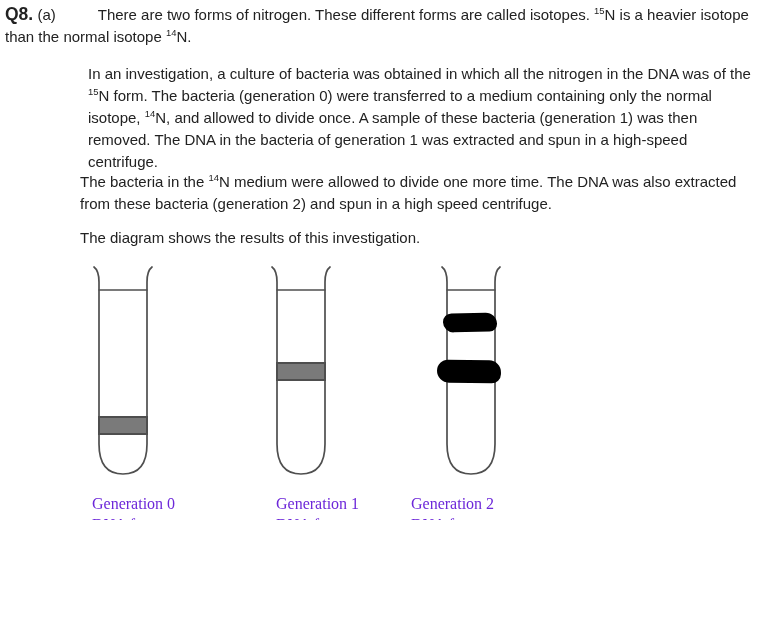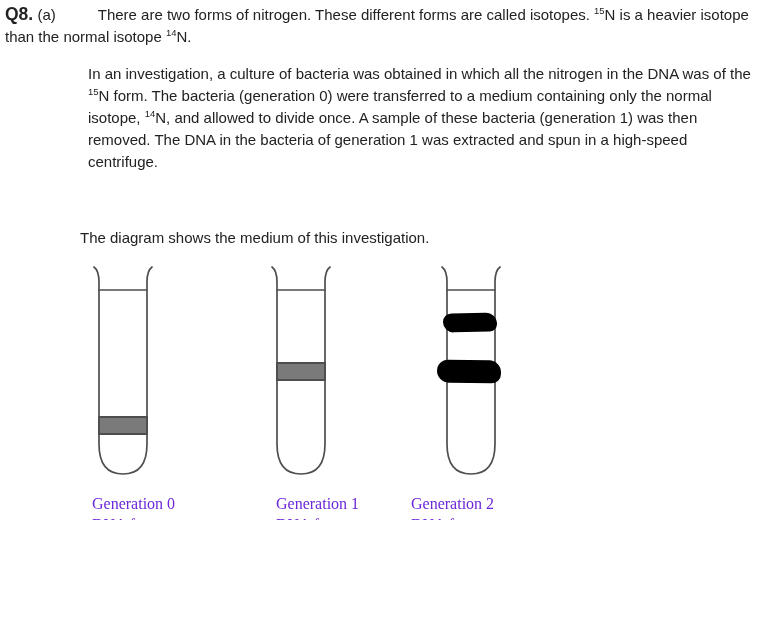--- a/index.html
+++ b/index.html
@@ -35,22 +35,23 @@
 
 <div class="page">
 
   <p class="para q-line">
     <span class="qnum">Q8.</span>
     <span class="qpart">(a)</span><span class="tabgap"></span><span>There are two forms of nitrogen. These different forms are called isotopes. <sup>15</sup>N is a heavier isotope than the normal isotope <sup>14</sup>N.</span>
   </p>
 
   <p class="para p-invest">In an investigation, a culture of bacteria was obtained in which all the nitrogen in the DNA was of the <sup>15</sup>N form. The bacteria (generation 0) were transferred to a medium containing only the normal isotope, <sup>14</sup>N, and allowed to divide once. A sample of these bacteria (generation 1) was then removed. The DNA in the bacteria of generation 1 was extracted and spun in a high-speed centrifuge.</p>
 
+  <p class="para p-gen2">The bacteria in the <sup>14</sup>N medium were allowed to divide one more time. The DNA was also extracted from these bacteria (generation 2) and spun in a high speed centrifuge.</p>
 
-  <p class="para p-diagram">The diagram shows the medium of this investigation.</p>
+  <p class="para p-diagram">The diagram shows the results of this investigation.</p>
 
   <div class="tube" style="left:92px">
     <svg viewBox="0 0 62 210" width="62" height="210">
       <path class="glass" d="M2,1 C6,4 7,9 7,16 L7,178 C7,199 16,208 31,208 C46,208 55,199 55,178 L55,16 C55,9 56,4 60,1"></path>
       <line class="glass" x1="7" y1="24" x2="55" y2="24"></line>
     </svg>
   <div class="band" style="top: 150px; left: 6px; width: 50px; height: 19px; background: rgb(122, 122, 122); border: 2px solid rgb(78, 78, 78); border-radius: 0px; transform: rotate(0deg);"></div>
     </div>
 
   <div class="tube" style="left:270px">

